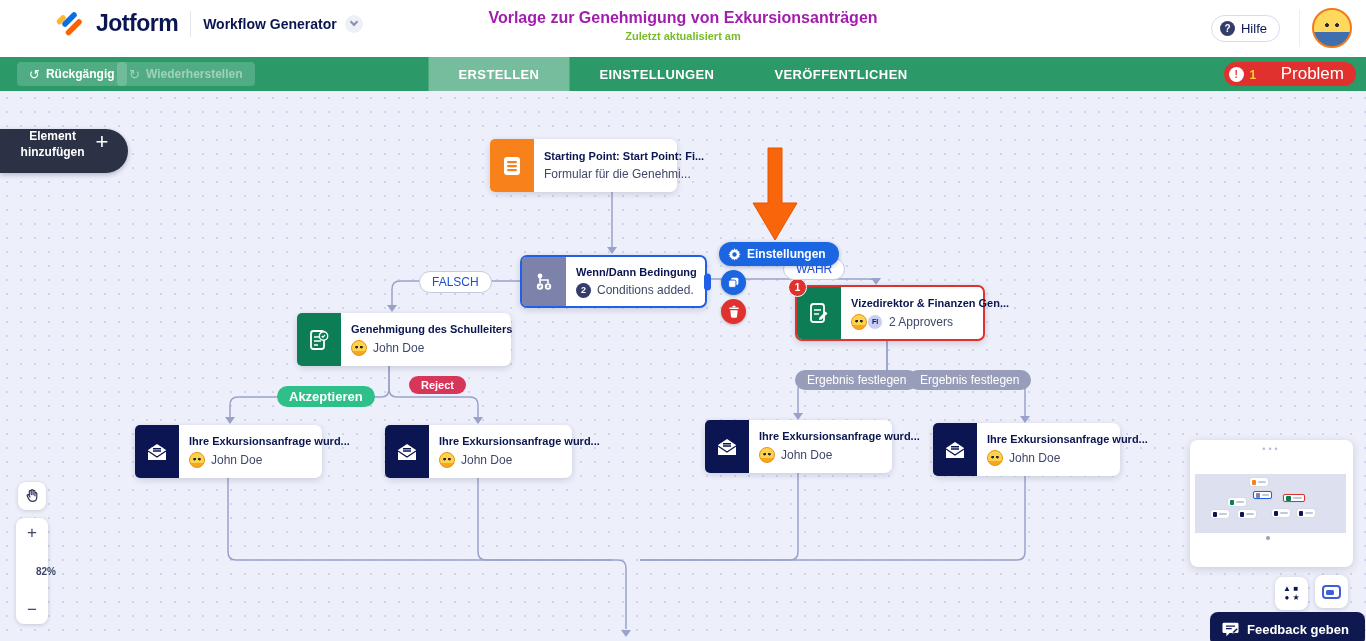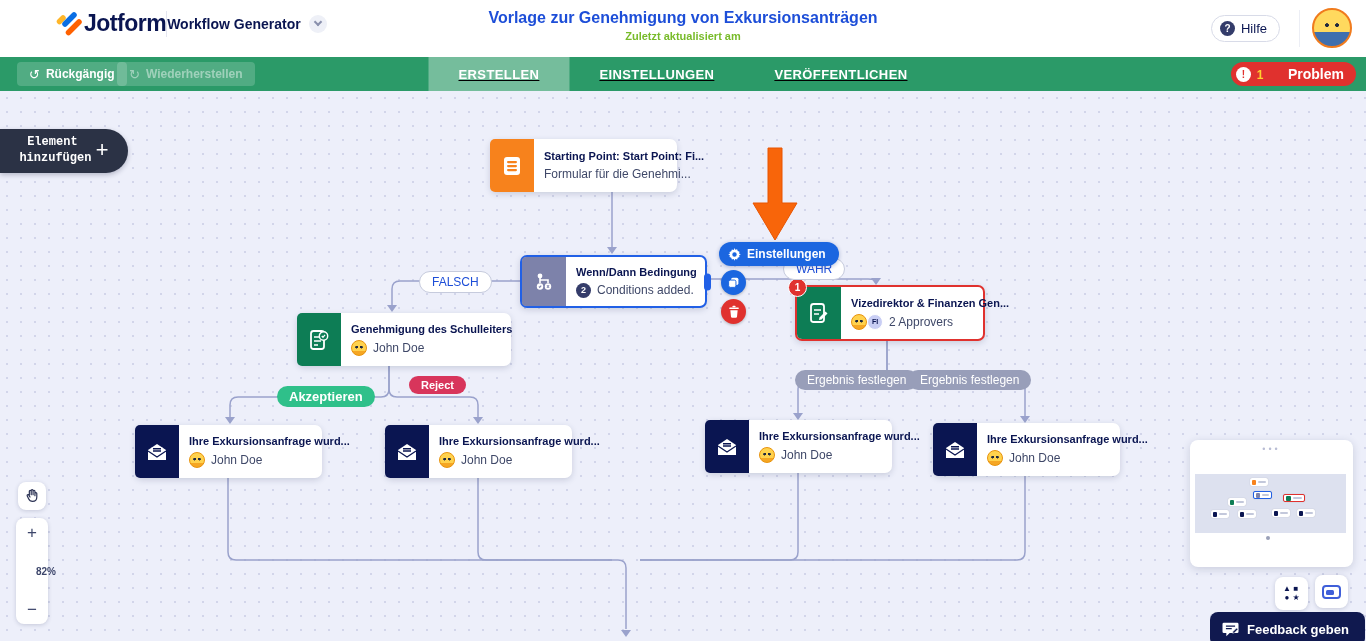--- a/index.html
+++ b/index.html
@@ -1,60 +1,60 @@
 <!DOCTYPE html>
 <html><head>
 <meta charset="utf-8">
 <style>
   * { margin:0; padding:0; box-sizing:border-box; }
   html,body { width:1366px; height:641px; overflow:hidden; font-family:"Liberation Sans","DejaVu Sans",sans-serif; background:#edeffa; }
 
   
   .header { position:absolute; top:0; left:0; width:1366px; height:57px; background:#fff; z-index:10; }
-  .brand-wrap { position:absolute; left:54px; top:0; height:47px; display:flex; align-items:center; }
+  .brand-wrap { position:absolute; left:54px; top:0; height:47px; display:flex; align-items:center; gap:12px; }
   .logo-mark { width:30px; height:30px; }
   .brand-name { font-size:23px; font-weight:bold; color:#0a1551; letter-spacing:-0.5px; }
   .hdr-divider { width:1px; height:26px; background:#e3e5f0; }
   .product { display:flex; align-items:center; gap:8px; font-size:14px; font-weight:bold; color:#0a1551; cursor:pointer; }
   .chev-circle { width:18px; height:18px; border-radius:50%; background:#eef0f7; display:flex; align-items:center; justify-content:center; }
   .chev { width:6px; height:6px; border-right:2px solid #8a90ad; border-bottom:2px solid #8a90ad; transform:rotate(45deg); margin-top:-3px; }
   .title-block { position:absolute; left:50%; transform:translateX(-50%); top:9px; text-align:center; width:600px; }
-  .page-title { font-size:16px; font-weight:bold; color:#1d4ed8; }
+  .page-title { font-size:16px; font-weight:bold; color:#a21caf; }
   .page-subtitle { font-size:11px; color:#78bb2a; margin-top:3px; font-weight:bold; }
   .help-btn { position:absolute; right:86px; top:15px; height:27px; padding:0 12px 0 8px; border:1px solid #d8dbe8; border-radius:14px; background:#fff; display:flex; align-items:center; gap:6px; font-size:13px; color:#0a1551; cursor:pointer; }
   .help-q { width:15px; height:15px; border-radius:50%; background:#343c6a; color:#fff; font-size:10px; font-weight:bold; display:flex; align-items:center; justify-content:center; }
   .hdr-divider2 { position:absolute; right:66px; top:10px; width:1px; height:37px; background:#eceef5; }
   .avatar { position:absolute; right:14px; top:8px; width:40px; height:40px; border-radius:50%; border:2px solid #f07b1d; background:
       radial-gradient(circle at 36% 42%, #20283d 1.6px, transparent 2.2px),
       radial-gradient(circle at 64% 42%, #20283d 1.6px, transparent 2.2px),
       linear-gradient(#ffd95e 62%, #3f6fae 62%);
       cursor:pointer; }
 
   
   .toolbar { position:absolute; top:57px; left:0; width:1366px; height:34px; background:#2b9a68; z-index:10; }
   .tb-btn { position:absolute; top:5px; height:24px; border-radius:4px; background:rgba(255,255,255,.18); color:#fff; font-size:12px; font-weight:bold; display:flex; align-items:center; gap:6px; padding:0 12px; cursor:pointer; }
   .tb-btn .glyph { font-size:13px; font-weight:normal; }
   .tb-undo { left:17px; }
   .tb-redo { left:117px; color:rgba(255,255,255,.45); cursor:default; }
-  .tabs { position:absolute; left:50%; transform:translateX(-50%); top:0; height:34px; display:flex;text-decoration:underline; }
+  .tabs { position:absolute; left:50%; transform:translateX(-50%); top:0; height:34px; display:flex; }
   .tab { height:34px; display:flex; align-items:center; padding:0 30px; color:#fff; font-size:13px; font-weight:bold; letter-spacing:.4px; cursor:pointer; }
   .tab.active { background:rgba(255,255,255,.35); }
   .problem-pill { position:absolute; right:10px; top:5px; height:24px; background:#e0312e; border-radius:13px; display:flex; align-items:center; gap:6px; padding:0 12px 0 5px; cursor:pointer; }
   .problem-ic { width:15px; height:15px; border-radius:50%; background:#fff; color:#e0312e; font-size:10px; font-weight:bold; display:flex; align-items:center; justify-content:center; }
   .problem-count { color:#ffd02e; font-size:12px; font-weight:bold; }
-  .problem-label { color:#fff; font-size:14px; font-weight:bold;padding-left:20px; }
+  .problem-label { color:#fff; font-size:17px; font-weight:normal;padding-left:20px; }
 
   
   .canvas { position:absolute; top:91px; left:0; width:1366px; height:550px; overflow:hidden;
       background-color:#edeffa;
       background-image:radial-gradient(#d2d5ea 1px, transparent 1.2px);
       background-size:14px 14px; }
   .connectors { position:absolute; left:0; top:0; z-index:1; }
 
-  .add-element { position:absolute; left:0; top:38px; width:128px; height:44px; background:#2b3245; color:#fff; border-radius:0 22px 22px 0; display:flex; align-items:center; justify-content:center; gap:10px; cursor:pointer; z-index:4; box-shadow:0 2px 5px rgba(20,25,60,.25);font-family:Liberation Mono, monospace; }
+  .add-element { position:absolute; left:0; top:38px; width:128px; height:44px; background:#2b3245; color:#fff; border-radius:0 22px 22px 0; display:flex; align-items:flex-start; justify-content:center; gap:10px; cursor:pointer; z-index:4; box-shadow:0 2px 5px rgba(20,25,60,.25); }
   .add-element .lbl { font-size:12px; font-weight:bold; width:66px; text-align:center; line-height:1.3; }
   .add-element .plus { font-size:22px; font-weight:normal; }
 
   .node { position:absolute; width:187px; height:53px; background:#fff; border-radius:7px; display:flex; box-shadow:0 2px 6px rgba(40,48,90,.18); z-index:2; cursor:pointer; }
   .nicon { width:44px; flex:0 0 44px; border-radius:5px 0 0 5px; display:flex; align-items:center; justify-content:center; }
   .nbody { flex:1; display:flex; flex-direction:column; justify-content:center; gap:5px; padding:14px 10px; }
   .ntitle { font-size:11px; font-weight:bold; color:#0a1551; white-space:nowrap; }
   .nsub { font-size:12px; color:#3f4868; display:flex; align-items:center; gap:6px; white-space:nowrap; }
   .node.selected { border:2px solid #2160e6; }
   .node.error { border:2px solid #e0312e; width:190px; height:56px; }

